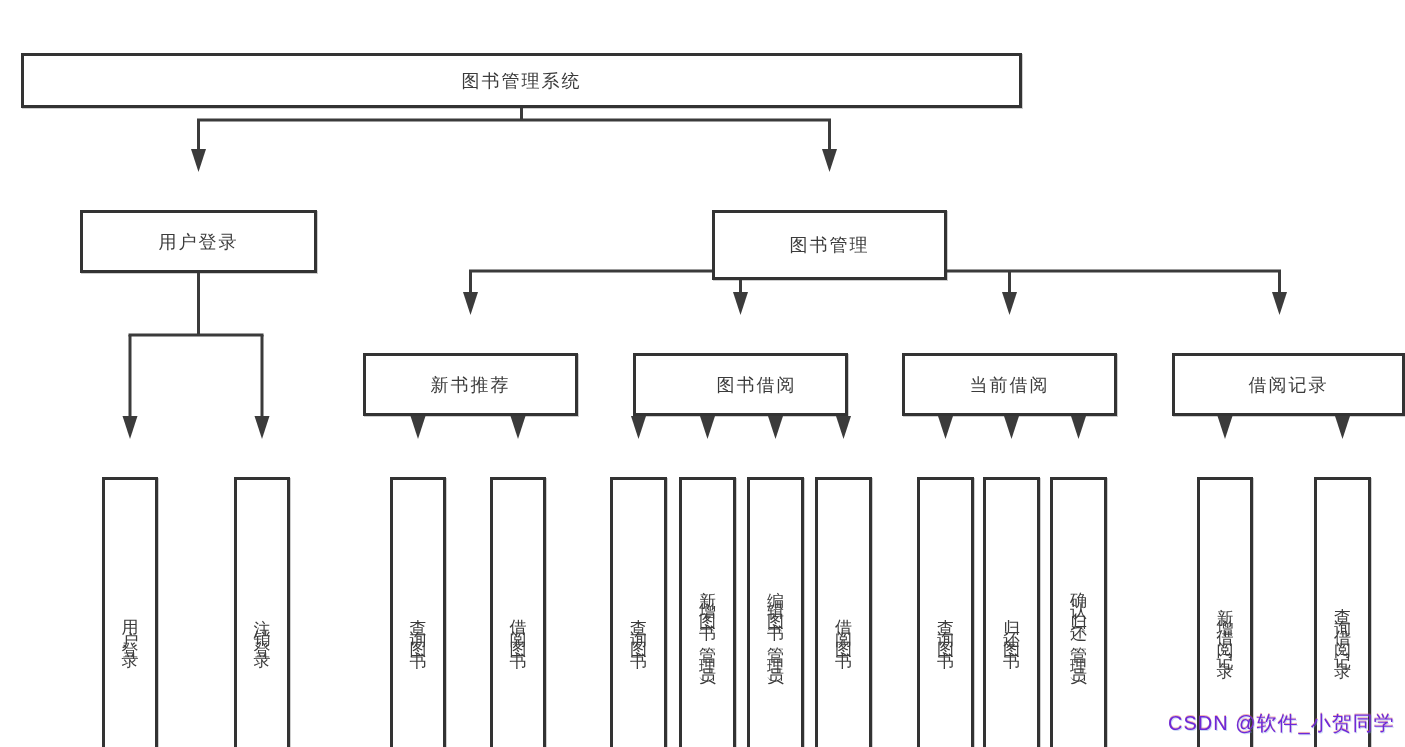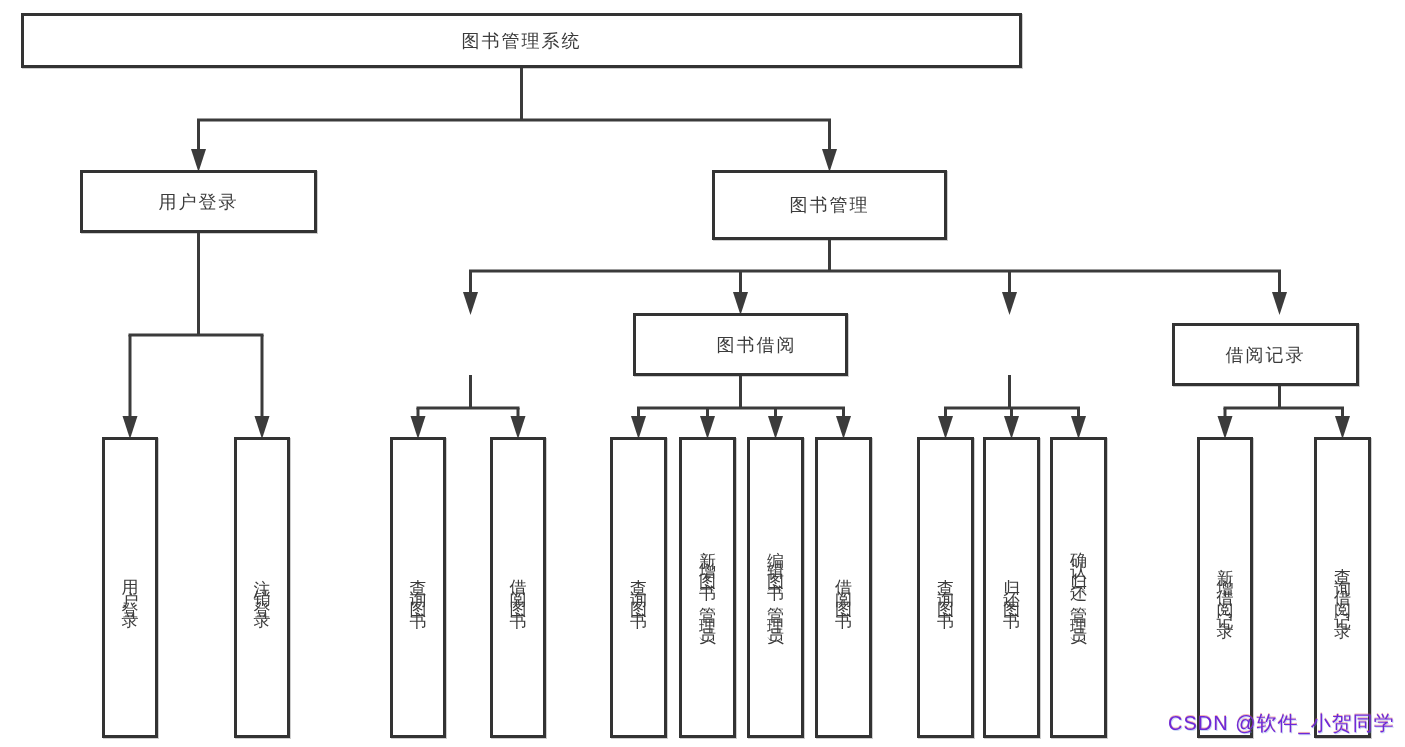--- a/index.html
+++ b/index.html
@@ -16,20 +16,21 @@
     position:absolute;
     box-sizing:border-box;
     border:3px solid #333333;
     background:#ffffff;
     color:#3b3b3b;
     display:flex;
     align-items:center;
     justify-content:center;
     box-shadow:1px 1px 0 rgba(60,60,60,0.25);
     text-align:center;
+    margin-top:40px;
   }
   .node.h{
     font-size:18px;
     letter-spacing:2px;
     white-space:nowrap;
   }
   .node.v{
     writing-mode:vertical-rl;
     text-orientation:mixed;
     font-size:17px;
@@ -103,22 +104,24 @@
       <line x1="1223.5" y1="408" x2="1344" y2="408" stroke="#3b3b3b" stroke-width="3"></line>
       <line x1="1225" y1="408" x2="1225" y2="418" stroke="#3b3b3b" stroke-width="3"></line>
       <polygon points="1217.5,416 1232.5,416 1225,439" fill="#3b3b3b"></polygon>
       <line x1="1342.5" y1="408" x2="1342.5" y2="418" stroke="#3b3b3b" stroke-width="3"></line>
       <polygon points="1335,416 1350,416 1342.5,439" fill="#3b3b3b"></polygon>
     </svg>
   <div id="node-layer">
       <div class="node h" style="left: 21px; top: 13px; width: 1001px; height: 55px; border-color: rgb(51, 51, 51); background: rgb(255, 255, 255); color: rgb(59, 59, 59);">图书管理系统</div>
       <div class="node h" style="left: 80px; top: 170px; width: 237px; height: 63px; border-color: rgb(51, 51, 51); background: rgb(255, 255, 255); color: rgb(59, 59, 59);">用户登录</div>
       <div class="node h" style="left: 712px; top: 170px; width: 235px; height: 70px; border-color: rgb(51, 51, 51); background: rgb(255, 255, 255); color: rgb(59, 59, 59);">图书管理</div>
+      <div class="node h" style="left: 363px; top: 313px; width: 215px; height: 63px; border-color: rgb(51, 51, 51); background: rgb(255, 255, 255); color: rgb(59, 59, 59);">新书推荐</div>
       <div class="node h" style="left: 633px; top: 313px; width: 215px; height: 63px; border-color: rgb(51, 51, 51); background: rgb(255, 255, 255); color: rgb(59, 59, 59); padding-left: 32px;">图书借阅</div>
-      <div class="node h" style="left: 1172px; top: 323px; width: 187px; height: 63px; border-color: rgb(51, 51, 51); background: rgb(255, 255, 255); color: rgb(59, 59, 59);">借阅记录</div>
+      <div class="node h" style="left: 902px; top: 313px; width: 215px; height: 63px; border-color: rgb(51, 51, 51); background: rgb(255, 255, 255); color: rgb(59, 59, 59);">当前借阅</div>
+      <div class="node h" style="left: 1172px; top: 313px; width: 233px; height: 63px; border-color: rgb(51, 51, 51); background: rgb(255, 255, 255); color: rgb(59, 59, 59);">借阅记录</div>
       <div class="node v" style="left: 102px; top: 437px; width: 56px; height: 301px; border-color: rgb(51, 51, 51); background: rgb(255, 255, 255); color: rgb(59, 59, 59);">用户登录</div>
       <div class="node v" style="left: 234px; top: 437px; width: 56px; height: 301px; border-color: rgb(51, 51, 51); background: rgb(255, 255, 255); color: rgb(59, 59, 59);">注销登录</div>
       <div class="node v" style="left: 390px; top: 437px; width: 56px; height: 301px; border-color: rgb(51, 51, 51); background: rgb(255, 255, 255); color: rgb(59, 59, 59);">查询图书</div>
       <div class="node v" style="left: 490px; top: 437px; width: 56px; height: 301px; border-color: rgb(51, 51, 51); background: rgb(255, 255, 255); color: rgb(59, 59, 59);">借阅图书</div>
       <div class="node v" style="left: 610px; top: 437px; width: 57px; height: 301px; border-color: rgb(51, 51, 51); background: rgb(255, 255, 255); color: rgb(59, 59, 59);">查询图书</div>
       <div class="node v" style="left: 679px; top: 437px; width: 57px; height: 301px; border-color: rgb(51, 51, 51); background: rgb(255, 255, 255); color: rgb(59, 59, 59);">新增图书（管理员）</div>
       <div class="node v" style="left: 747px; top: 437px; width: 57px; height: 301px; border-color: rgb(51, 51, 51); background: rgb(255, 255, 255); color: rgb(59, 59, 59);">编辑图书（管理员）</div>
       <div class="node v" style="left: 815px; top: 437px; width: 57px; height: 301px; border-color: rgb(51, 51, 51); background: rgb(255, 255, 255); color: rgb(59, 59, 59);">借阅图书</div>
       <div class="node v" style="left: 917px; top: 437px; width: 57px; height: 301px; border-color: rgb(51, 51, 51); background: rgb(255, 255, 255); color: rgb(59, 59, 59);">查询图书</div>
       <div class="node v" style="left: 983px; top: 437px; width: 57px; height: 301px; border-color: rgb(51, 51, 51); background: rgb(255, 255, 255); color: rgb(59, 59, 59);">归还图书</div>

